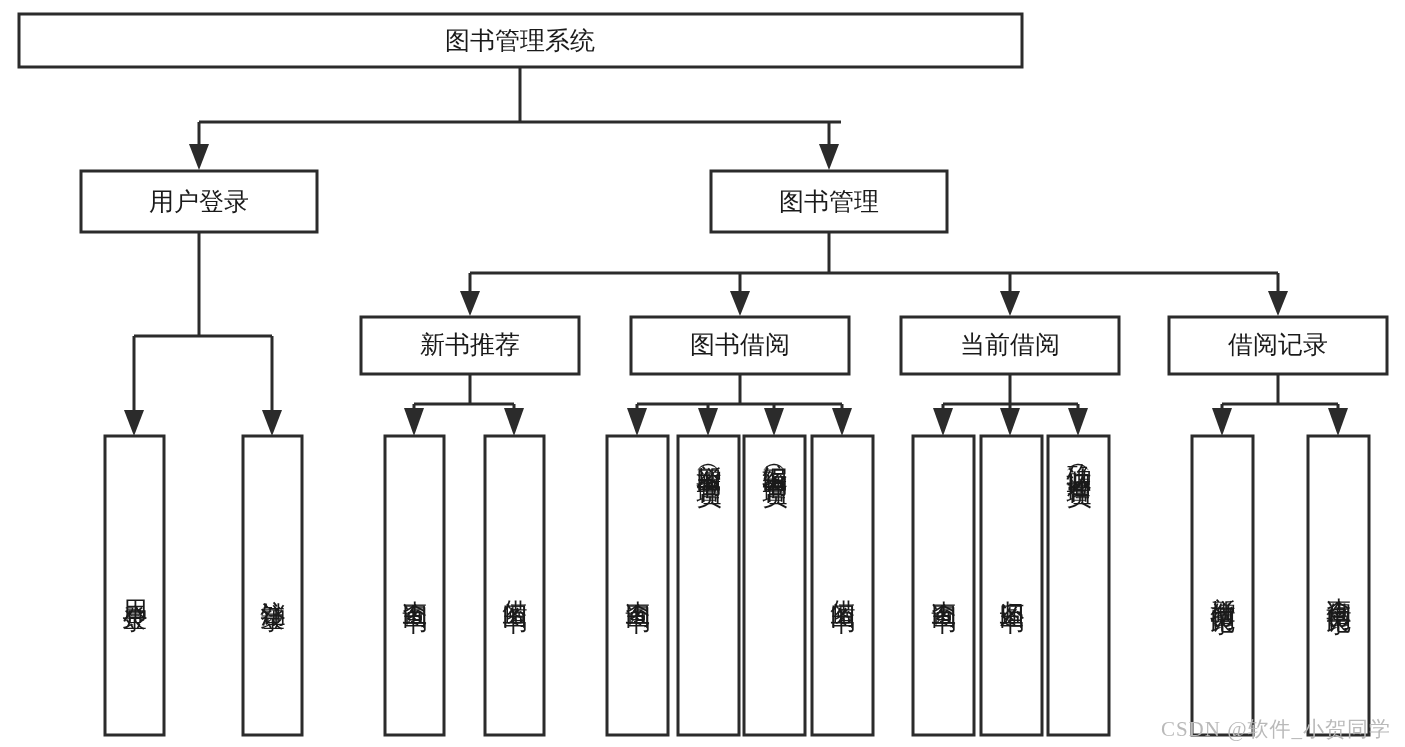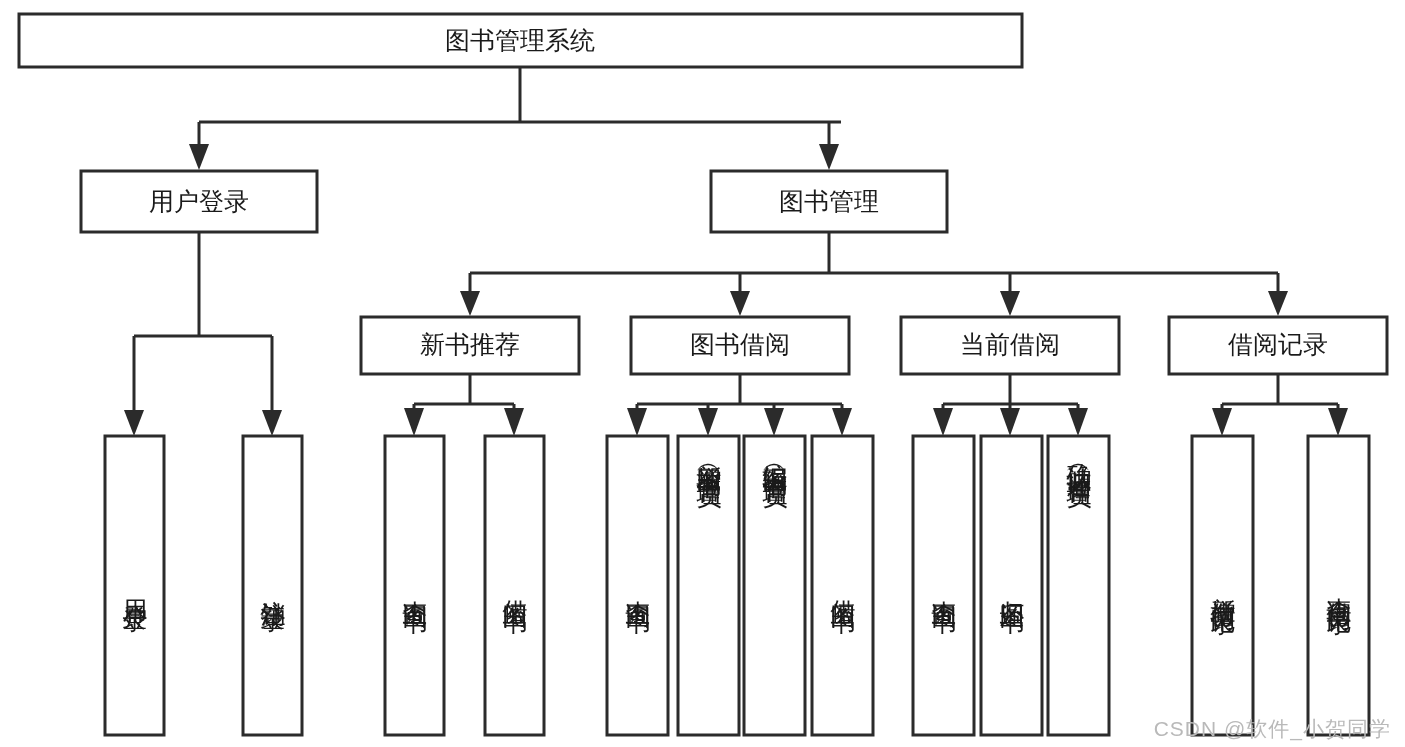--- a/index.html
+++ b/index.html
@@ -63,21 +63,21 @@
     align-items: center;
     justify-content: center;
     text-align: center;
     white-space: nowrap;
     pointer-events: none;
   }
   .watermark {
     position: absolute;
     right: 14px;
     bottom: 4px;
-    font-family: Liberation Sans, sans-serif;
+    font-family: Liberation Serif, serif;
     font-size: 21px;
     color: #b9b9b9;
     white-space: nowrap;
     letter-spacing: 1px;
   }
 </style>
 </head>
 <body>
 
 <div id="diagram-root">

